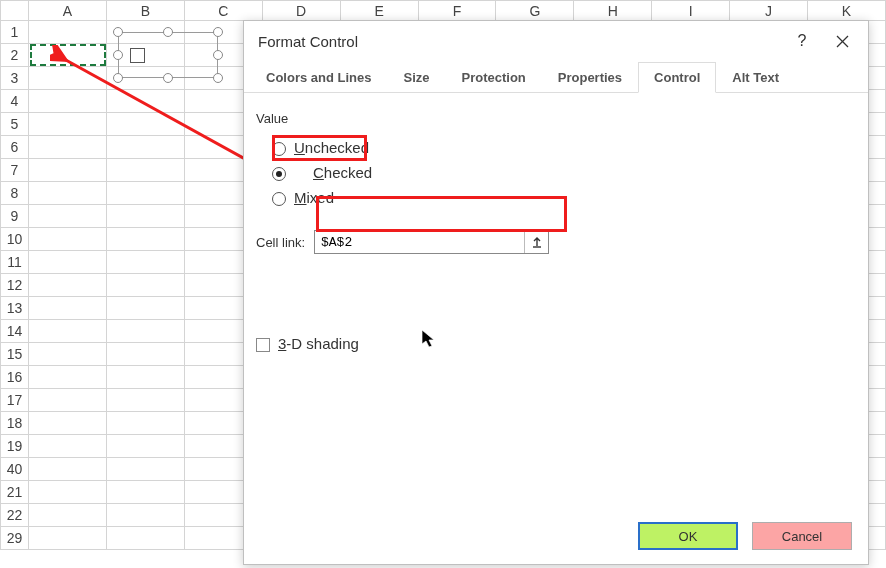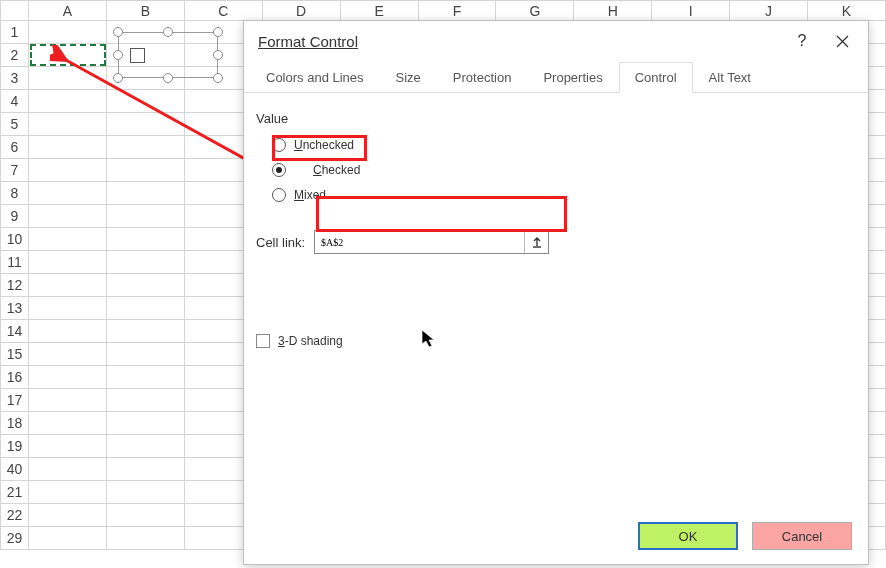--- a/index.html
+++ b/index.html
@@ -79,21 +79,21 @@
     box-shadow: 0 2px 10px rgba(0,0,0,0.2);
   }
   .titlebar {
     height: 40px;
     padding: 0 6px 0 14px;
     display: flex;
     align-items: center;
     font-size: 15px;
     color: #333;
   }
-  .titlebar .title { flex: 1; text-decoration: underline; }
+  .titlebar .title { flex: 1; }
   .titlebar .winbtn {
     width: 40px; height: 40px;
     display: flex; align-items: center; justify-content: center;
     color: #333;
     font-size: 16px;
   }
   .titlebar .winbtn svg { stroke: #333; }
 
   .tabs {
     display: flex;
@@ -102,37 +102,38 @@
     height: 32px;
     font-size: 13px;
   }
   .tab {
     padding: 7px 15px 6px;
     color: #555;
     cursor: default;
     position: relative;
     top: 1px;
     border: 1px solid transparent;
+    font-weight: bold;
   }
   .tab.active {
     border: 1px solid #ddd;
     border-bottom: 1px solid #fff;
     background: #fff;
   }
 
   .body {
     padding: 14px 12px;
     position: relative;
   }
   .section-label { font-size: 13px; color: #333; margin: 4px 0 8px; }
   .radio-row, .check-row, .field-row {
-    display: flex; align-items: center;
+    display: flex; align-items: flex-end;
     margin: 3px 0 3px 16px;
     height: 22px;
-    font-size: 12px;
+    font-size: 15px;
   }
   .radio {
     width: 14px; height: 14px;
     border: 1.5px solid #555;
     border-radius: 50%;
     margin-right: 8px;
     position: relative;
     background: #fff;
   }
   .radio.checked::after {
@@ -160,22 +161,22 @@
     display: flex; align-items: center;
     width: 235px; height: 24px;
     border: 1px solid #888;
     background: #fff;
     position: relative;
   }
   .cell-link-box input {
     flex: 1;
     border: none; outline: none;
     padding: 0 6px;
-    font-size: 10px;
-    font-family: Liberation Serif, serif;
+    font-size: 13px;
+    font-family: Liberation Mono, monospace;
   }
   .pickbtn {
     width: 24px; height: 22px;
     border-left: 1px solid #bbb;
     display: flex; align-items: center; justify-content: center;
   }
 
   .dlg-buttons {
     position: absolute;
     right: 16px; bottom: 14px;

